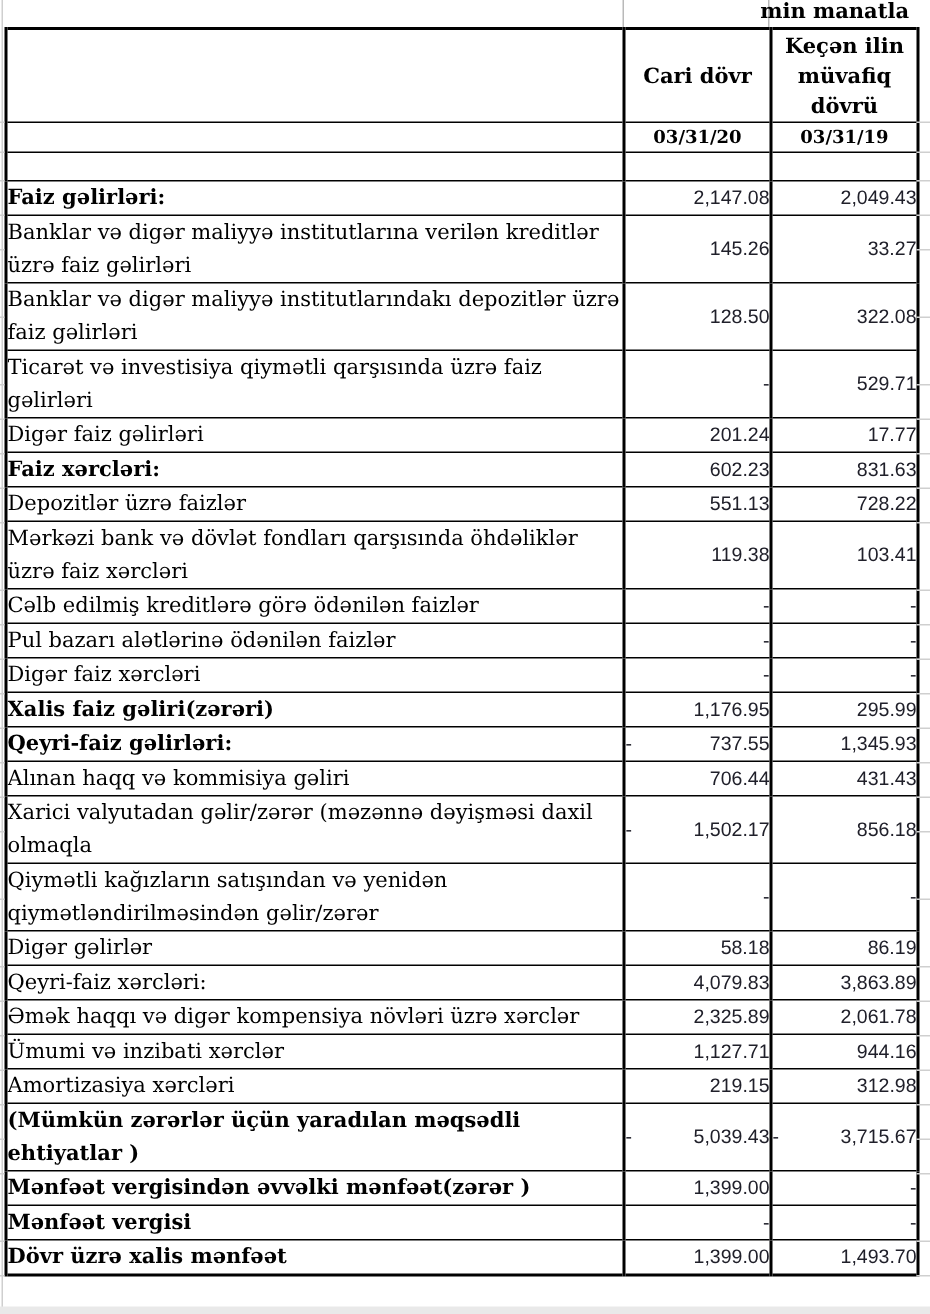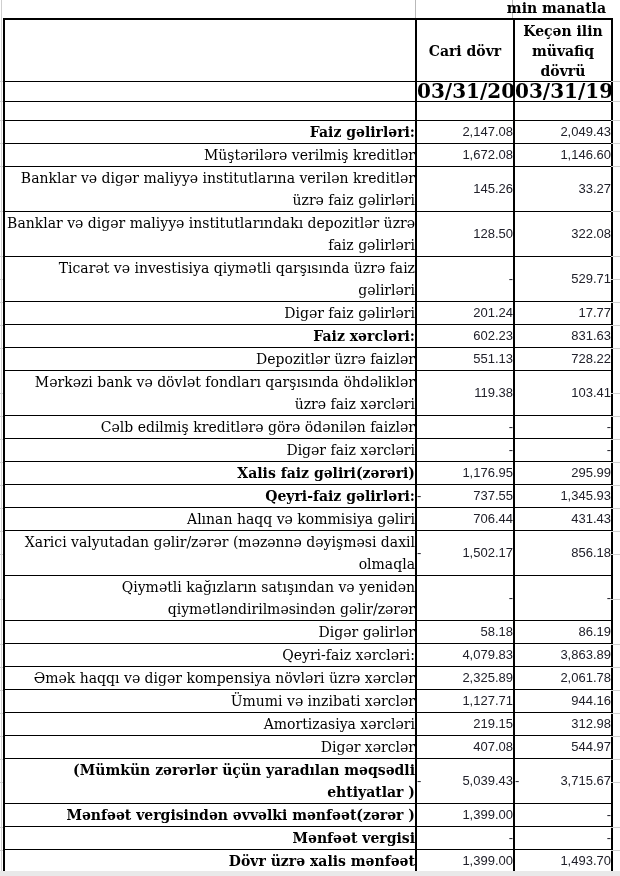--- a/index.html
+++ b/index.html
@@ -39,27 +39,27 @@
     padding:0;
     vertical-align:middle;
     overflow:hidden;
   }
   .th-blank{height:61px;}
   .th-period{
     font-weight:bold;font-size:14px;line-height:20px;
     text-align:center;padding:0 6px;
   }
   .date-cell{
-    height:19px;font-weight:bold;font-size:20px;line-height:19px;text-align:center;
+    height:19px;font-weight:bold;font-size:12px;line-height:19px;text-align:center;
   }
   .spacer-row td{height:18px;}
   .label-cell{
     font-size:14px;line-height:22px;
     padding:0 4px 0 5px;
-    text-align:right;
+    text-align:left;
     margin-left:18px;
   }
   .label-cell.bold{font-weight:bold;}
   .value-cell{
     font-family:"Liberation Sans", sans-serif;
     font-size:13px;line-height:22px;
     color:#20202a;
     text-align:right;
     padding:0 7px 0 4px;
     height:22px;
@@ -103,25 +103,20 @@
         <td></td>
       </tr>
     </tbody>
     <tbody>
         <tr>
           <td class="label-cell bold">Faiz gəlirləri:</td>
           <td class="value-cell">2,147.08</td>
           <td class="value-cell">2,049.43</td>
         </tr>
         <tr>
-          <td class="label-cell">Müştərilərə verilmiş kreditlər</td>
-          <td class="value-cell">1,672.08</td>
-          <td class="value-cell">1,146.60</td>
-        </tr>
-        <tr>
           <td class="label-cell">Banklar və digər maliyyə institutlarına verilən kreditlər üzrə faiz gəlirləri</td>
           <td class="value-cell">145.26</td>
           <td class="value-cell">33.27</td>
         </tr>
         <tr>
           <td class="label-cell">Banklar və digər maliyyə institutlarındakı depozitlər üzrə faiz gəlirləri</td>
           <td class="value-cell">128.50</td>
           <td class="value-cell">322.08</td>
         </tr>
         <tr>
@@ -144,20 +139,25 @@
           <td class="value-cell">551.13</td>
           <td class="value-cell">728.22</td>
         </tr>
         <tr>
           <td class="label-cell">Mərkəzi bank və dövlət fondları qarşısında öhdəliklər üzrə faiz xərcləri</td>
           <td class="value-cell">119.38</td>
           <td class="value-cell">103.41</td>
         </tr>
         <tr>
           <td class="label-cell">Cəlb edilmiş kreditlərə görə ödənilən faizlər</td>
+          <td class="value-cell">-</td>
+          <td class="value-cell">-</td>
+        </tr>
+        <tr>
+          <td class="label-cell">Pul bazarı alətlərinə ödənilən faizlər</td>
           <td class="value-cell">-</td>
           <td class="value-cell">-</td>
         </tr>
         <tr>
           <td class="label-cell">Digər faiz xərcləri</td>
           <td class="value-cell">-</td>
           <td class="value-cell">-</td>
         </tr>
         <tr>
           <td class="label-cell bold">Xalis faiz gəliri(zərəri)</td>
@@ -211,25 +211,20 @@
         </tr>
         <tr>
           <td class="label-cell">Ümumi və inzibati xərclər</td>
           <td class="value-cell">1,127.71</td>
           <td class="value-cell">944.16</td>
         </tr>
         <tr>
           <td class="label-cell">Amortizasiya xərcləri</td>
           <td class="value-cell">219.15</td>
           <td class="value-cell">312.98</td>
-        </tr>
-        <tr>
-          <td class="label-cell">Digər xərclər</td>
-          <td class="value-cell">407.08</td>
-          <td class="value-cell">544.97</td>
         </tr>
         <tr>
           <td class="label-cell bold">(Mümkün zərərlər üçün yaradılan məqsədli ehtiyatlar )</td>
           <td class="value-cell">
             <div class="neg-wrap">
               <span class="minus">-</span>
               <span>5,039.43</span>
             </div>
           </td>
           <td class="value-cell">

